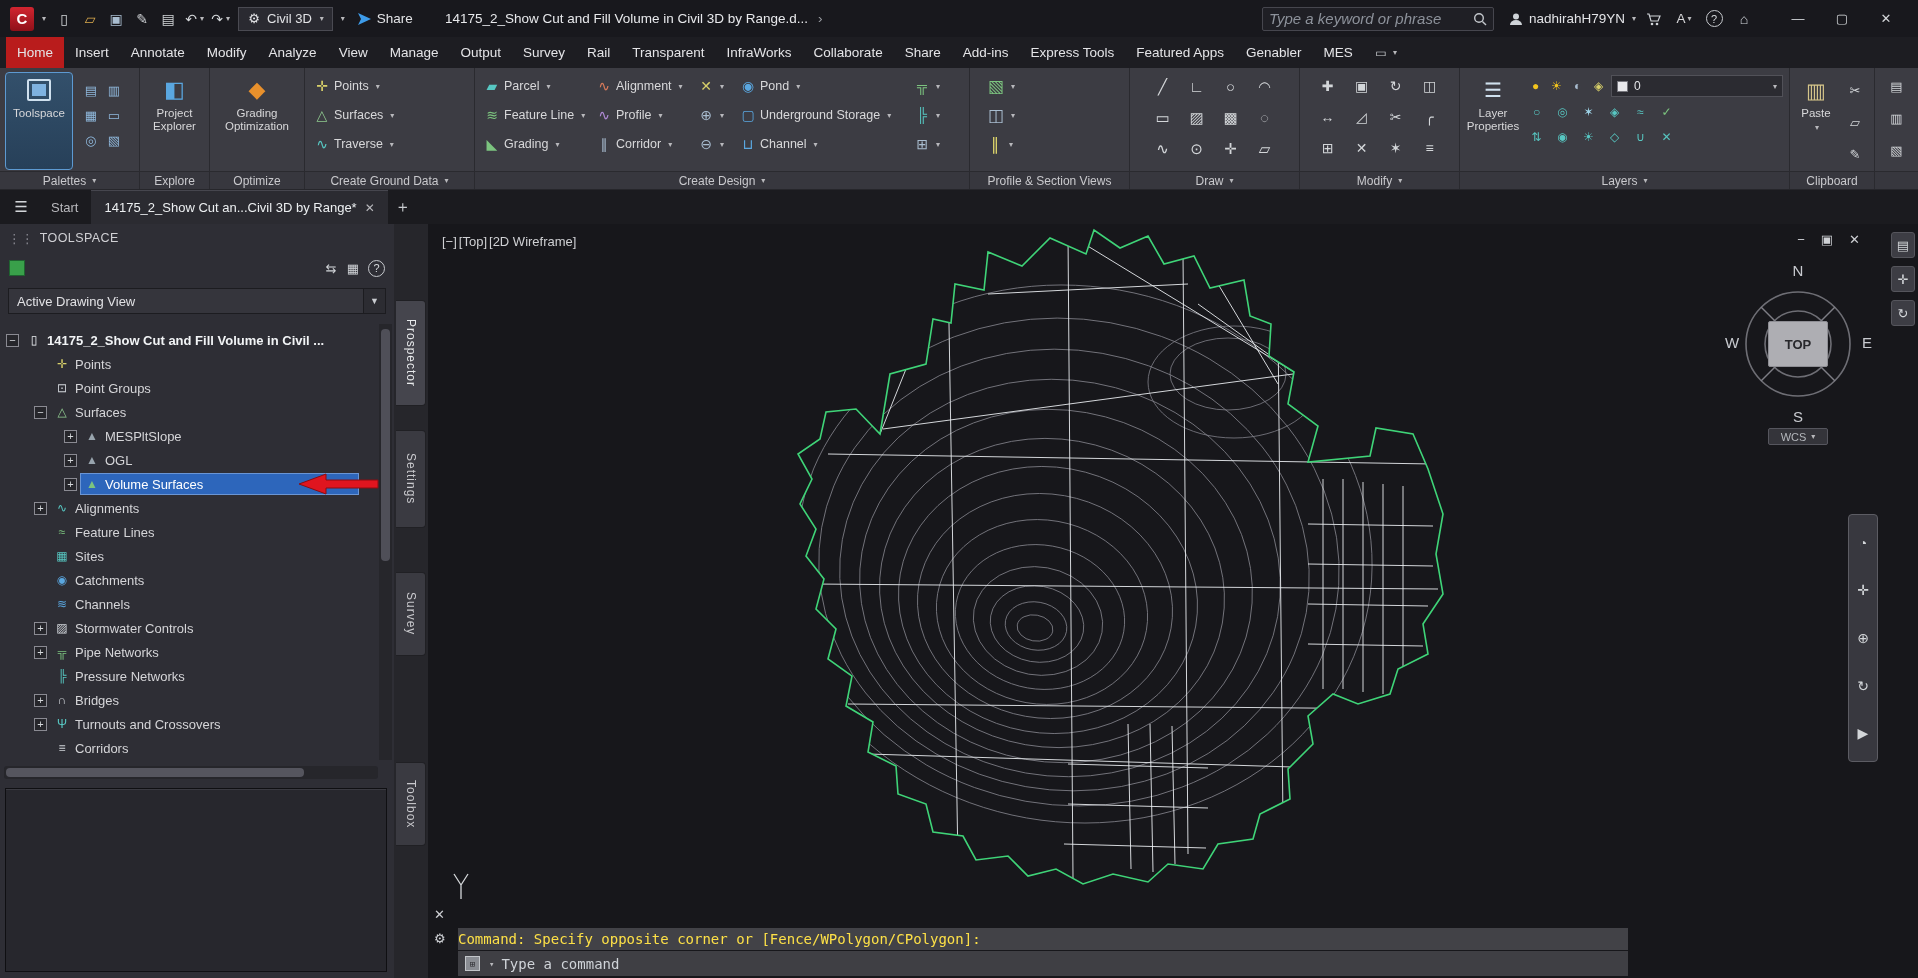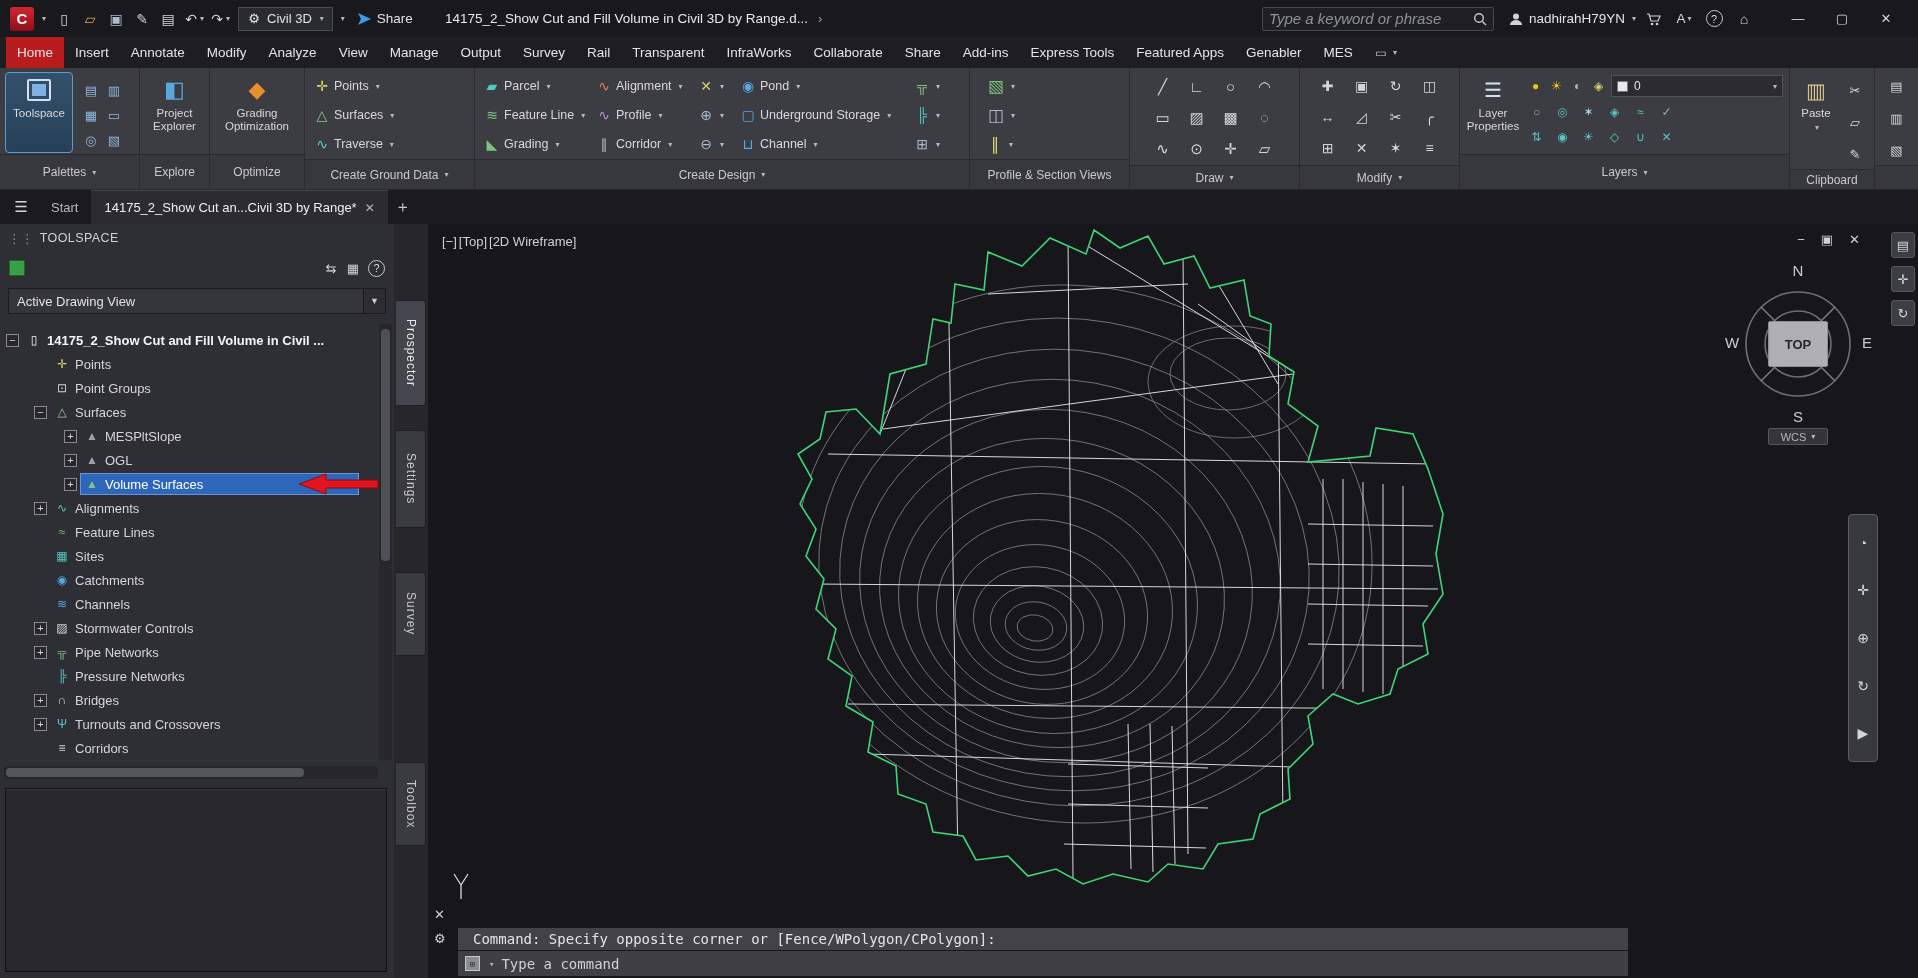--- a/index.html
+++ b/index.html
@@ -28,21 +28,21 @@
   
   .menubar { height:31px; background:#1d1d22; display:flex; align-items:stretch; padding-left:6px; font-size:13.5px; }
   .menu-tab { padding:0 11px; display:flex; align-items:center; color:#e4e4e7; white-space:nowrap; }
   .menu-tab.active { background:#b91c1c; }
   .menu-more { display:flex; align-items:center; gap:3px; margin-left:10px; color:#d3d6d9; font-size:12px; }
 
   
   .ribbon { height:122px; background:#3c3c43; display:flex; border-bottom:1px solid #26262b; }
   .panel { border-right:1px solid #2a2a2f; display:flex; flex-direction:column; }
   .panel-body { flex:1; padding:5px 6px 2px; display:flex; gap:6px; }
-  .panel-label { height:35px; background:#37373e; border-top:1px solid #2a2a2f; color:#c9c9cd; font-size:12px; display:flex; align-items:center; justify-content:center; gap:4px; white-space:nowrap; }
+  .panel-label { height:18px; background:#37373e; border-top:1px solid #2a2a2f; color:#c9c9cd; font-size:12px; display:flex; align-items:center; justify-content:center; gap:4px; white-space:nowrap; }
   .bigbtn { width:66px; display:flex; flex-direction:column; align-items:center; padding-top:3px; gap:3px; color:#d8d8da; font-size:11.5px; text-align:center; line-height:1.15; border-radius:3px; }
   .bigbtn.sel { background:linear-gradient(#33506b,#274059); outline:1px solid #5d9ad2; }
   .bic { width:30px; height:28px; display:flex; align-items:center; justify-content:center; position:relative; }
   .icon-toolspace { position:relative; width:26px; height:24px; }
   .icon-toolspace b { position:absolute; inset:1px; border:2px solid #cfe0ee; border-radius:2px; }
   .icon-toolspace i { position:absolute; left:6px; top:6px; right:6px; bottom:6px; background:#7fb2e0; }
   .colstack { display:flex; flex-direction:column; justify-content:flex-start; gap:3px; }
   .rowbtn { display:flex; align-items:center; gap:5px; height:26px; padding:0 4px; color:#d8d8da; font-size:12.5px; white-space:nowrap; border-radius:2px; }
   .minigrid { display:grid; grid-template-columns:repeat(2,20px); grid-auto-rows:22px; gap:3px; align-content:start; padding-top:4px; }
   .gbtn { width:26px; height:26px; display:flex; align-items:center; justify-content:center; border-radius:2px; }
@@ -114,21 +114,21 @@
   .cdir.s { left:50%; top:142px; transform:translateX(-50%); }
   .cdir.w { left:2px; top:68px; }
   .cdir.e { left:139px; top:68px; }
   .viewcube { position:absolute; left:45px; top:55px; width:60px; height:46px; background:#aeaeb3; color:#27272b; font-weight:bold; font-size:13px; display:flex; align-items:center; justify-content:center; border-radius:2px; border:1px solid #8e8e94; }
   .wcs { position:absolute; left:45px; top:162px; width:60px; height:17px; background:rgba(58,58,64,.85); border:1px solid #56565e; border-radius:2px; color:#b4b7bc; font-size:11px; display:flex; align-items:center; justify-content:center; gap:3px; }
 
   .navbar { position:absolute; right:40px; top:290px; width:30px; height:248px; background:rgba(60,60,66,.92); border:1px solid #5c5c63; border-radius:4px; display:flex; flex-direction:column; align-items:center; justify-content:space-around; padding:4px 0; }
   .navbar .gbtn { width:24px; height:24px; }
 
   .cmd { position:absolute; left:30px; bottom:2px; width:1170px; font-family:"DejaVu Sans Mono", monospace; font-size:14px; }
-  .cmd-line { height:22px; line-height:22px; background:rgba(110,110,116,.5); padding:0 15px; margin-bottom:1px; color:#e5e5e5; white-space:pre; }
+  .cmd-line { height:22px; line-height:22px; background:rgba(110,110,116,.5); padding:0 0; margin-bottom:1px; color:#fde047; white-space:pre; }
   .cmd-input { height:25px; background:rgba(150,150,156,.32); display:flex; align-items:center; gap:7px; padding:0 7px; color:#d8dadd; }
   .cmd-input .ghost { color:#cfd3d8; }
   .cmd-box { width:15px; height:15px; border:1px solid #c3c6ca; background:#8a8d93; display:flex; align-items:center; justify-content:center; font-size:9px; color:#2a2a2e; }
   .cmd-side { position:absolute; left:6px; bottom:32px; display:flex; flex-direction:column; gap:9px; color:#cfd1d5; font-size:13px; }
   .ucs { position:absolute; left:22px; bottom:78px; }
 </style>
 </head>
 <body>
 
 <div class="titlebar">

